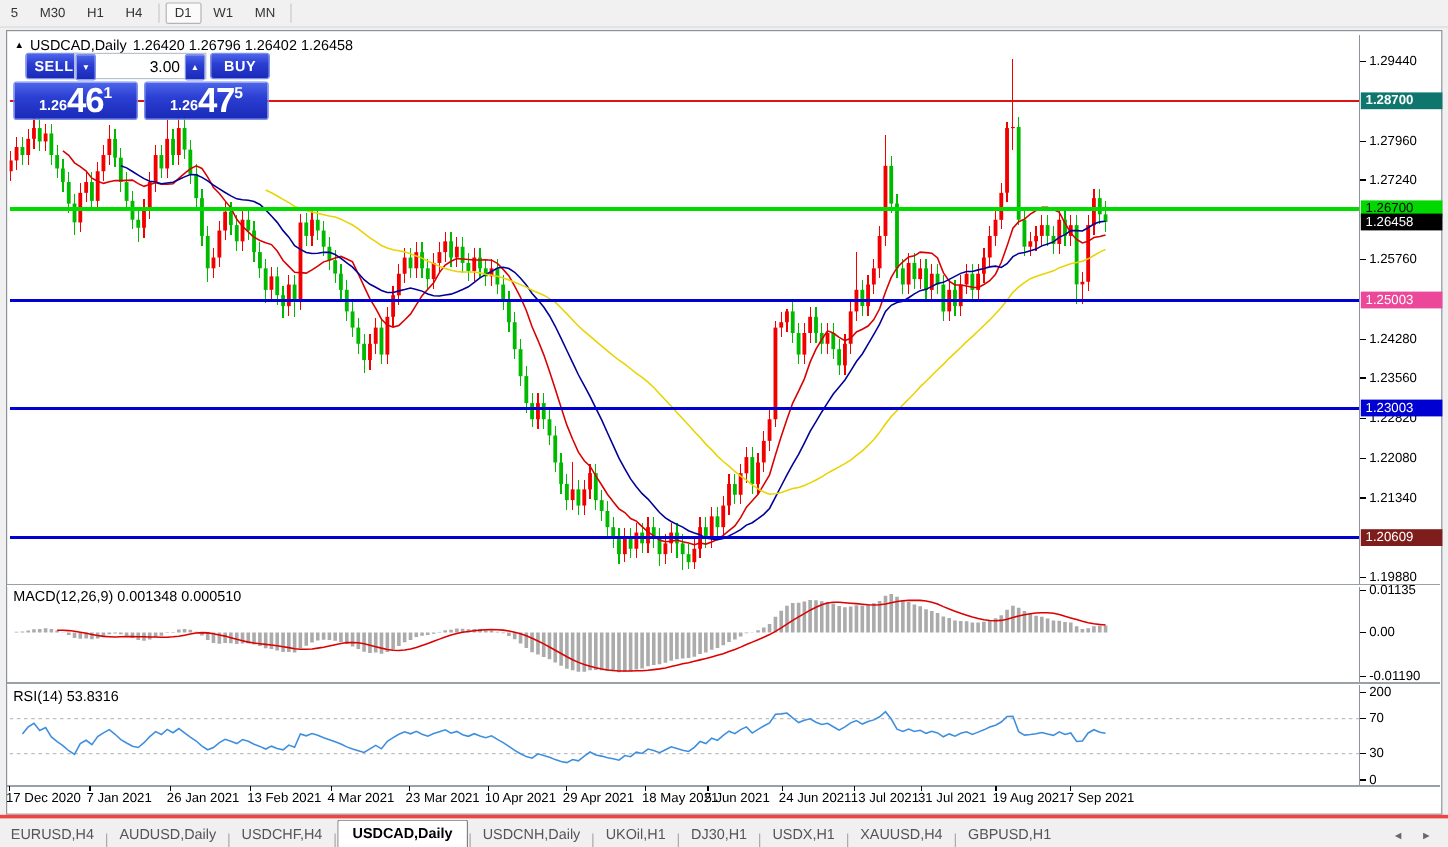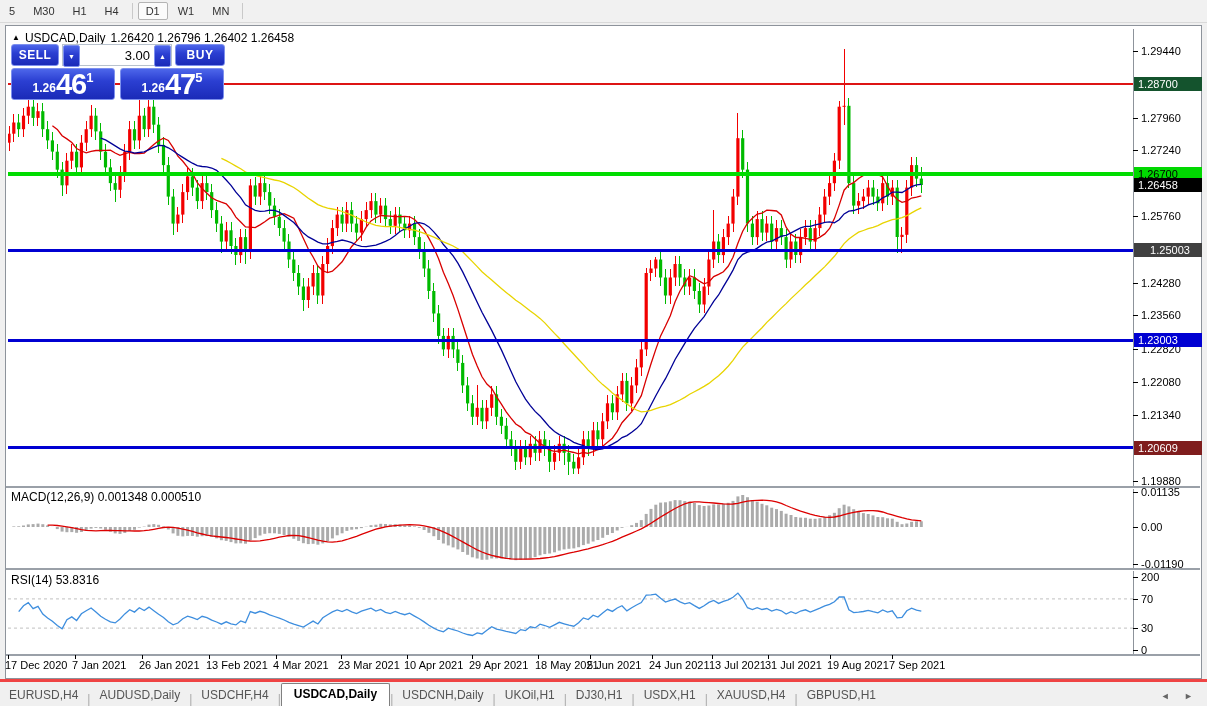--- a/index.html
+++ b/index.html
@@ -43,21 +43,21 @@
   .trade-panel{position:absolute;left:11px;top:44px;width:214px;height:56px;z-index:5}
   .tp-blue{
     background:linear-gradient(180deg,#4d66ea 0%,#2b3fd2 40%,#1a2ab8 100%);
     border:1px solid #7d90ee;border-radius:3px;color:#fff;
   }
   .tp-row1{position:absolute;left:0;top:0;width:214px;height:22px}
   .tp-sell,.tp-buy{
     position:absolute;top:0;height:22px;display:flex;align-items:center;justify-content:center;
     font-size:12px;font-weight:bold;letter-spacing:.5px;cursor:pointer;box-sizing:border-box;
   }
-  .tp-sell{left:0;width:48px}
+  .tp-sell{left:10px;width:48px}
   .tp-buy{left:164px;width:50px}
   .tp-volgroup{
     position:absolute;left:51px;top:0;width:110px;height:22px;box-sizing:border-box;
     border:1px solid #b8c2ce;background:#fff;display:flex;
   }
   .tp-spin{
     width:17px;height:100%;display:flex;align-items:center;justify-content:center;
     font-size:7px;color:#fff;cursor:pointer;border-radius:2px;
   }
   .tp-vol{
@@ -797,24 +797,24 @@
     <div class="axis-tick-label" style="top: 375.5px;">1.22080</div>
     <div class="axis-tick-label" style="top: 408.5px;">1.21340</div>
     <div class="axis-tick-label" style="top: 474.5px;">1.19880</div>
     <div class="axis-tick-label" style="top: 485.5px;">0.01135</div>
     <div class="axis-tick-label" style="top: 520.5px;">0.00</div>
     <div class="axis-tick-label" style="top: 557.5px;">-0.01190</div>
     <div class="axis-tick-label" style="top: 570.5px;">200</div>
     <div class="axis-tick-label" style="top: 592.5px;">70</div>
     <div class="axis-tick-label" style="top: 621.5px; text-align: right;">30</div>
     <div class="axis-tick-label" style="top: 643.5px;">0</div>
-    <div class="axis-badge" style="top: 77px; background: #14532d; color: rgb(255, 255, 255);">1.28700</div>
+    <div class="axis-badge" style="top: 77px; background: #0f766e; color: rgb(255, 255, 255); font-weight: bold;">1.28700</div>
     <div class="axis-badge" style="top: 167px; background: rgb(0, 216, 0); color: rgb(0, 0, 0);">1.26700</div>
     <div class="axis-badge" style="top: 178px; background: rgb(0, 0, 0); color: rgb(255, 255, 255);">1.26458</div>
-    <div class="axis-badge" style="top: 243px; background: #404040; color: rgb(255, 255, 255); text-align: center;">1.25003</div>
+    <div class="axis-badge" style="top: 243px; background: #ec4899; color: rgb(255, 255, 255);">1.25003</div>
     <div class="axis-badge" style="top: 333px; background: rgb(0, 0, 210); color: rgb(255, 255, 255);">1.23003</div>
     <div class="axis-badge" style="top: 441px; background: #7f1d1d; color: rgb(255, 255, 255);">1.20609</div>
   </div>
 <div id="date-labels">
     <div class="date-label" style="left: 5px;">17 Dec 2020</div>
     <div class="date-label" style="left: 72px;">7 Jan 2021</div>
     <div class="date-label" style="left: 139px;">26 Jan 2021</div>
     <div class="date-label" style="left: 206px;">13 Feb 2021</div>
     <div class="date-label" style="left: 273px;">4 Mar 2021</div>
     <div class="date-label" style="left: 338px;">23 Mar 2021</div>

